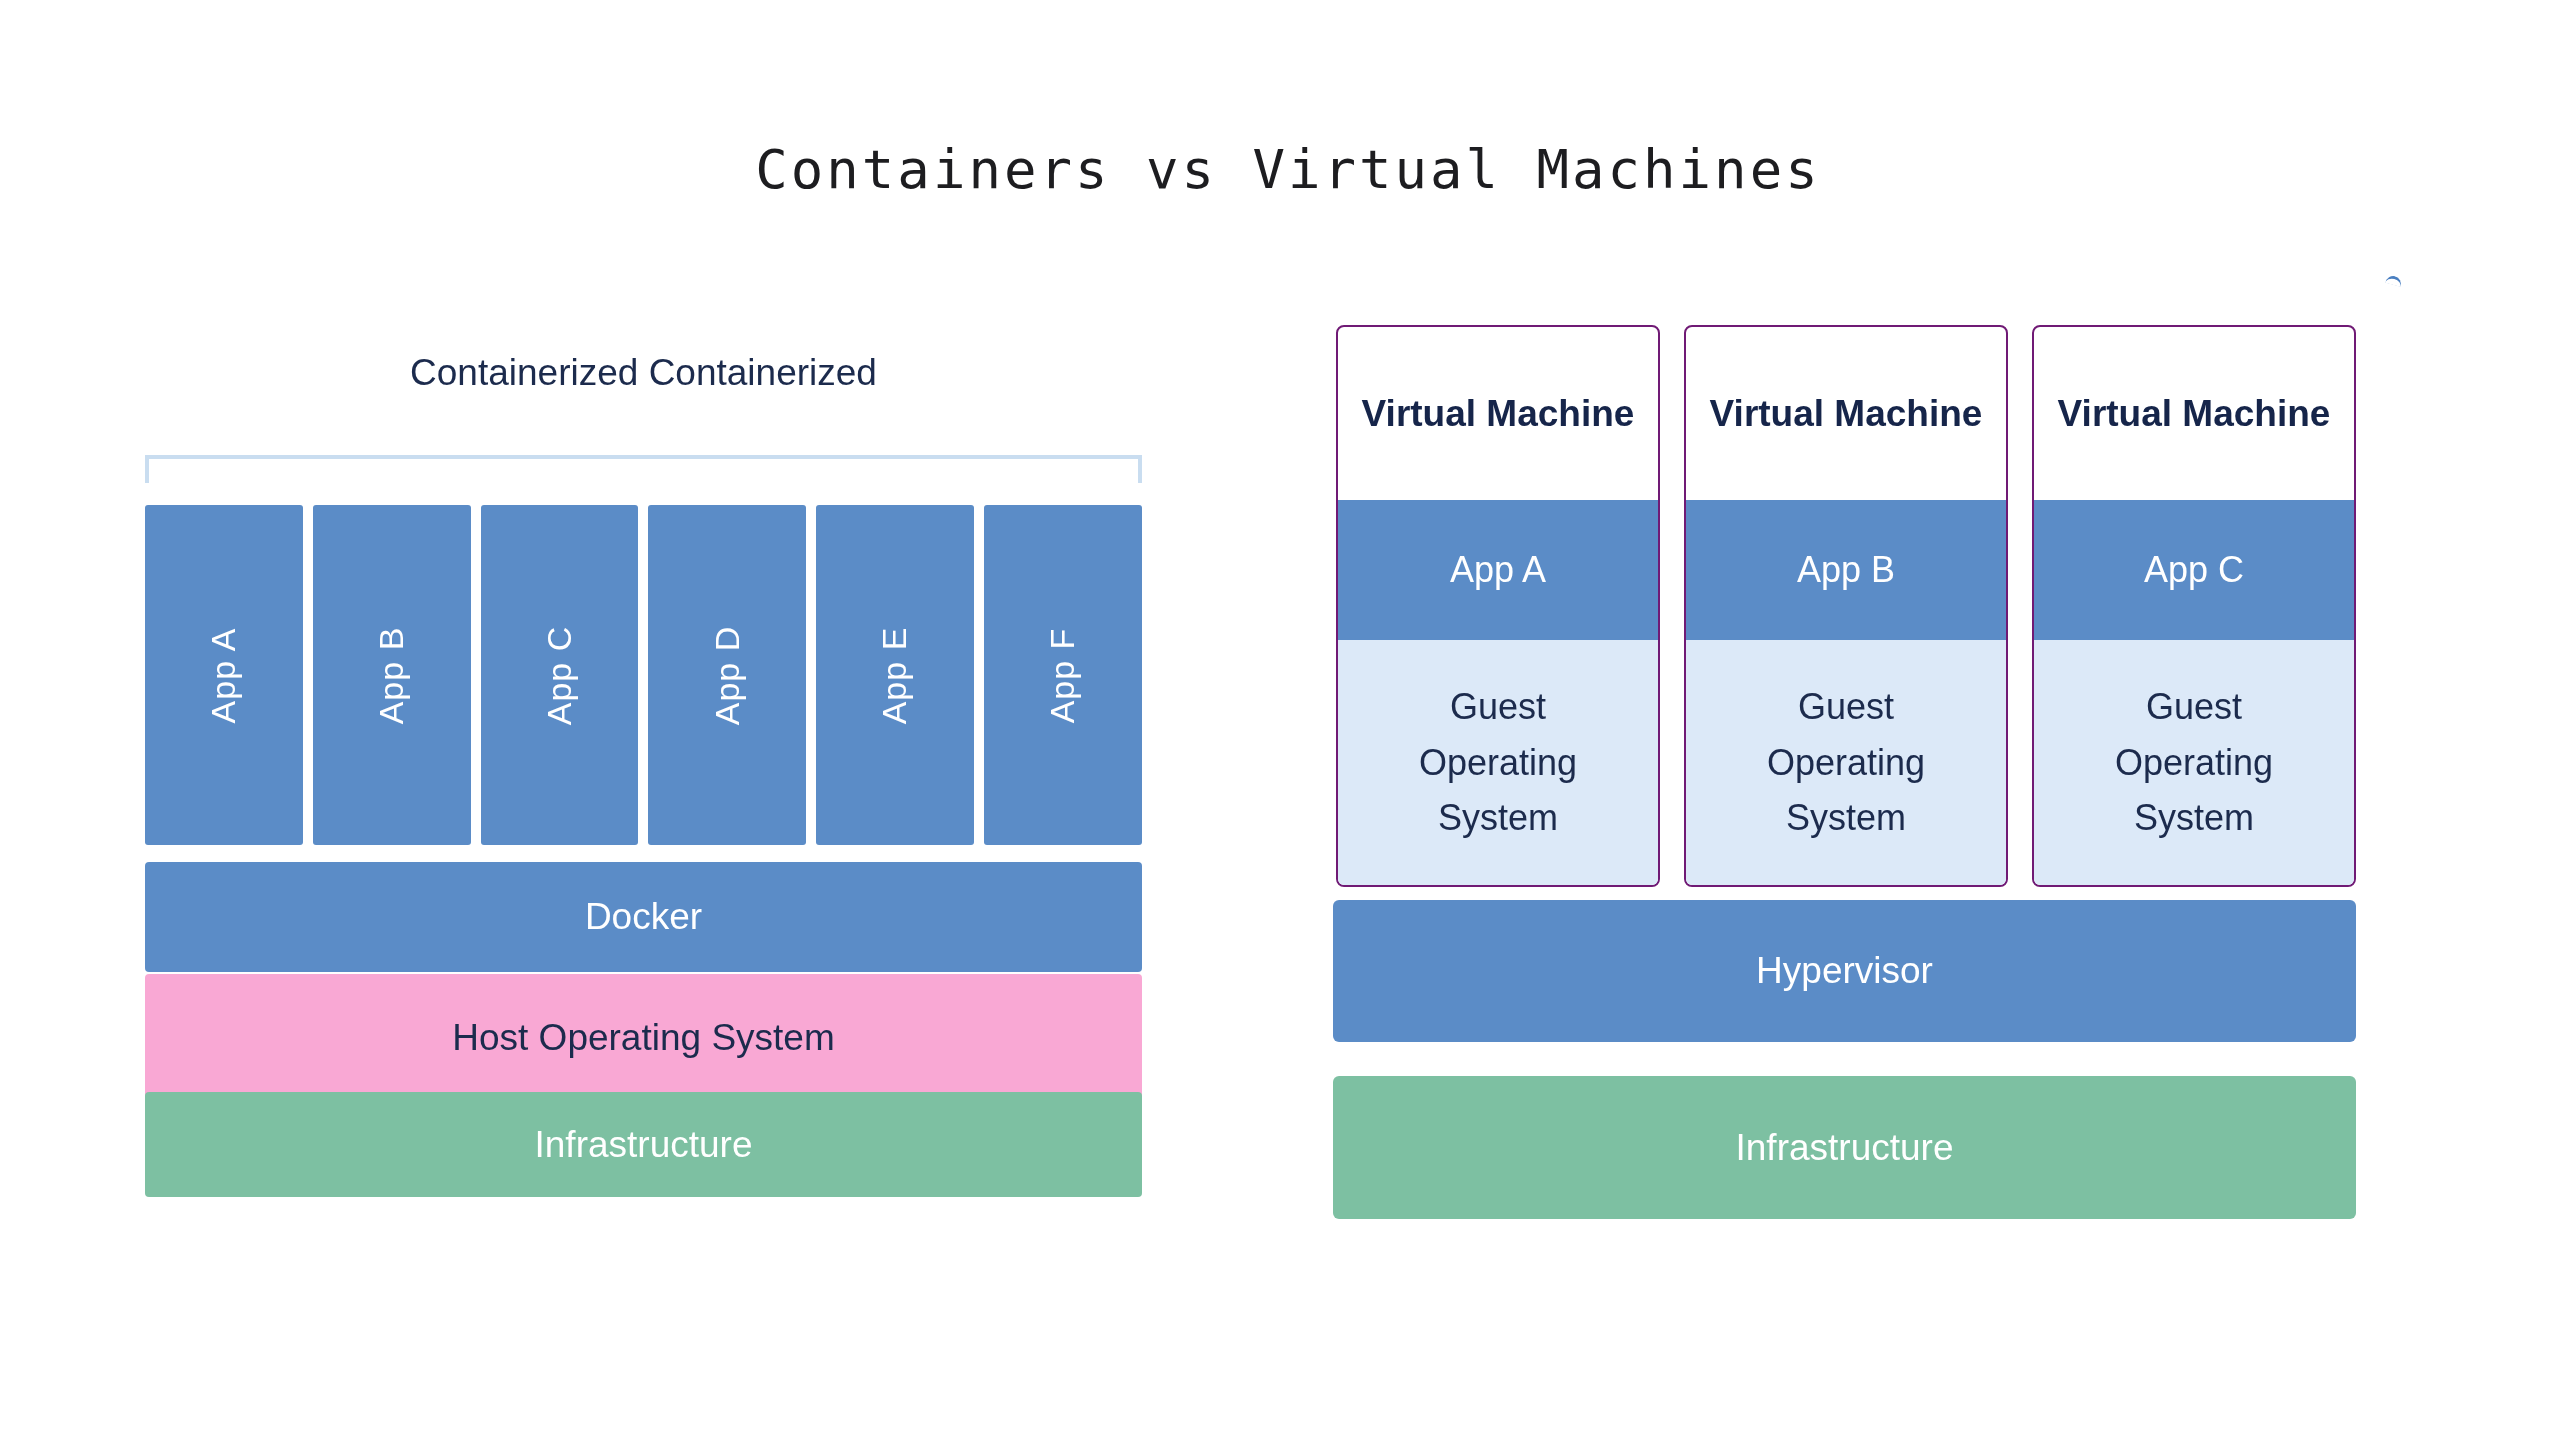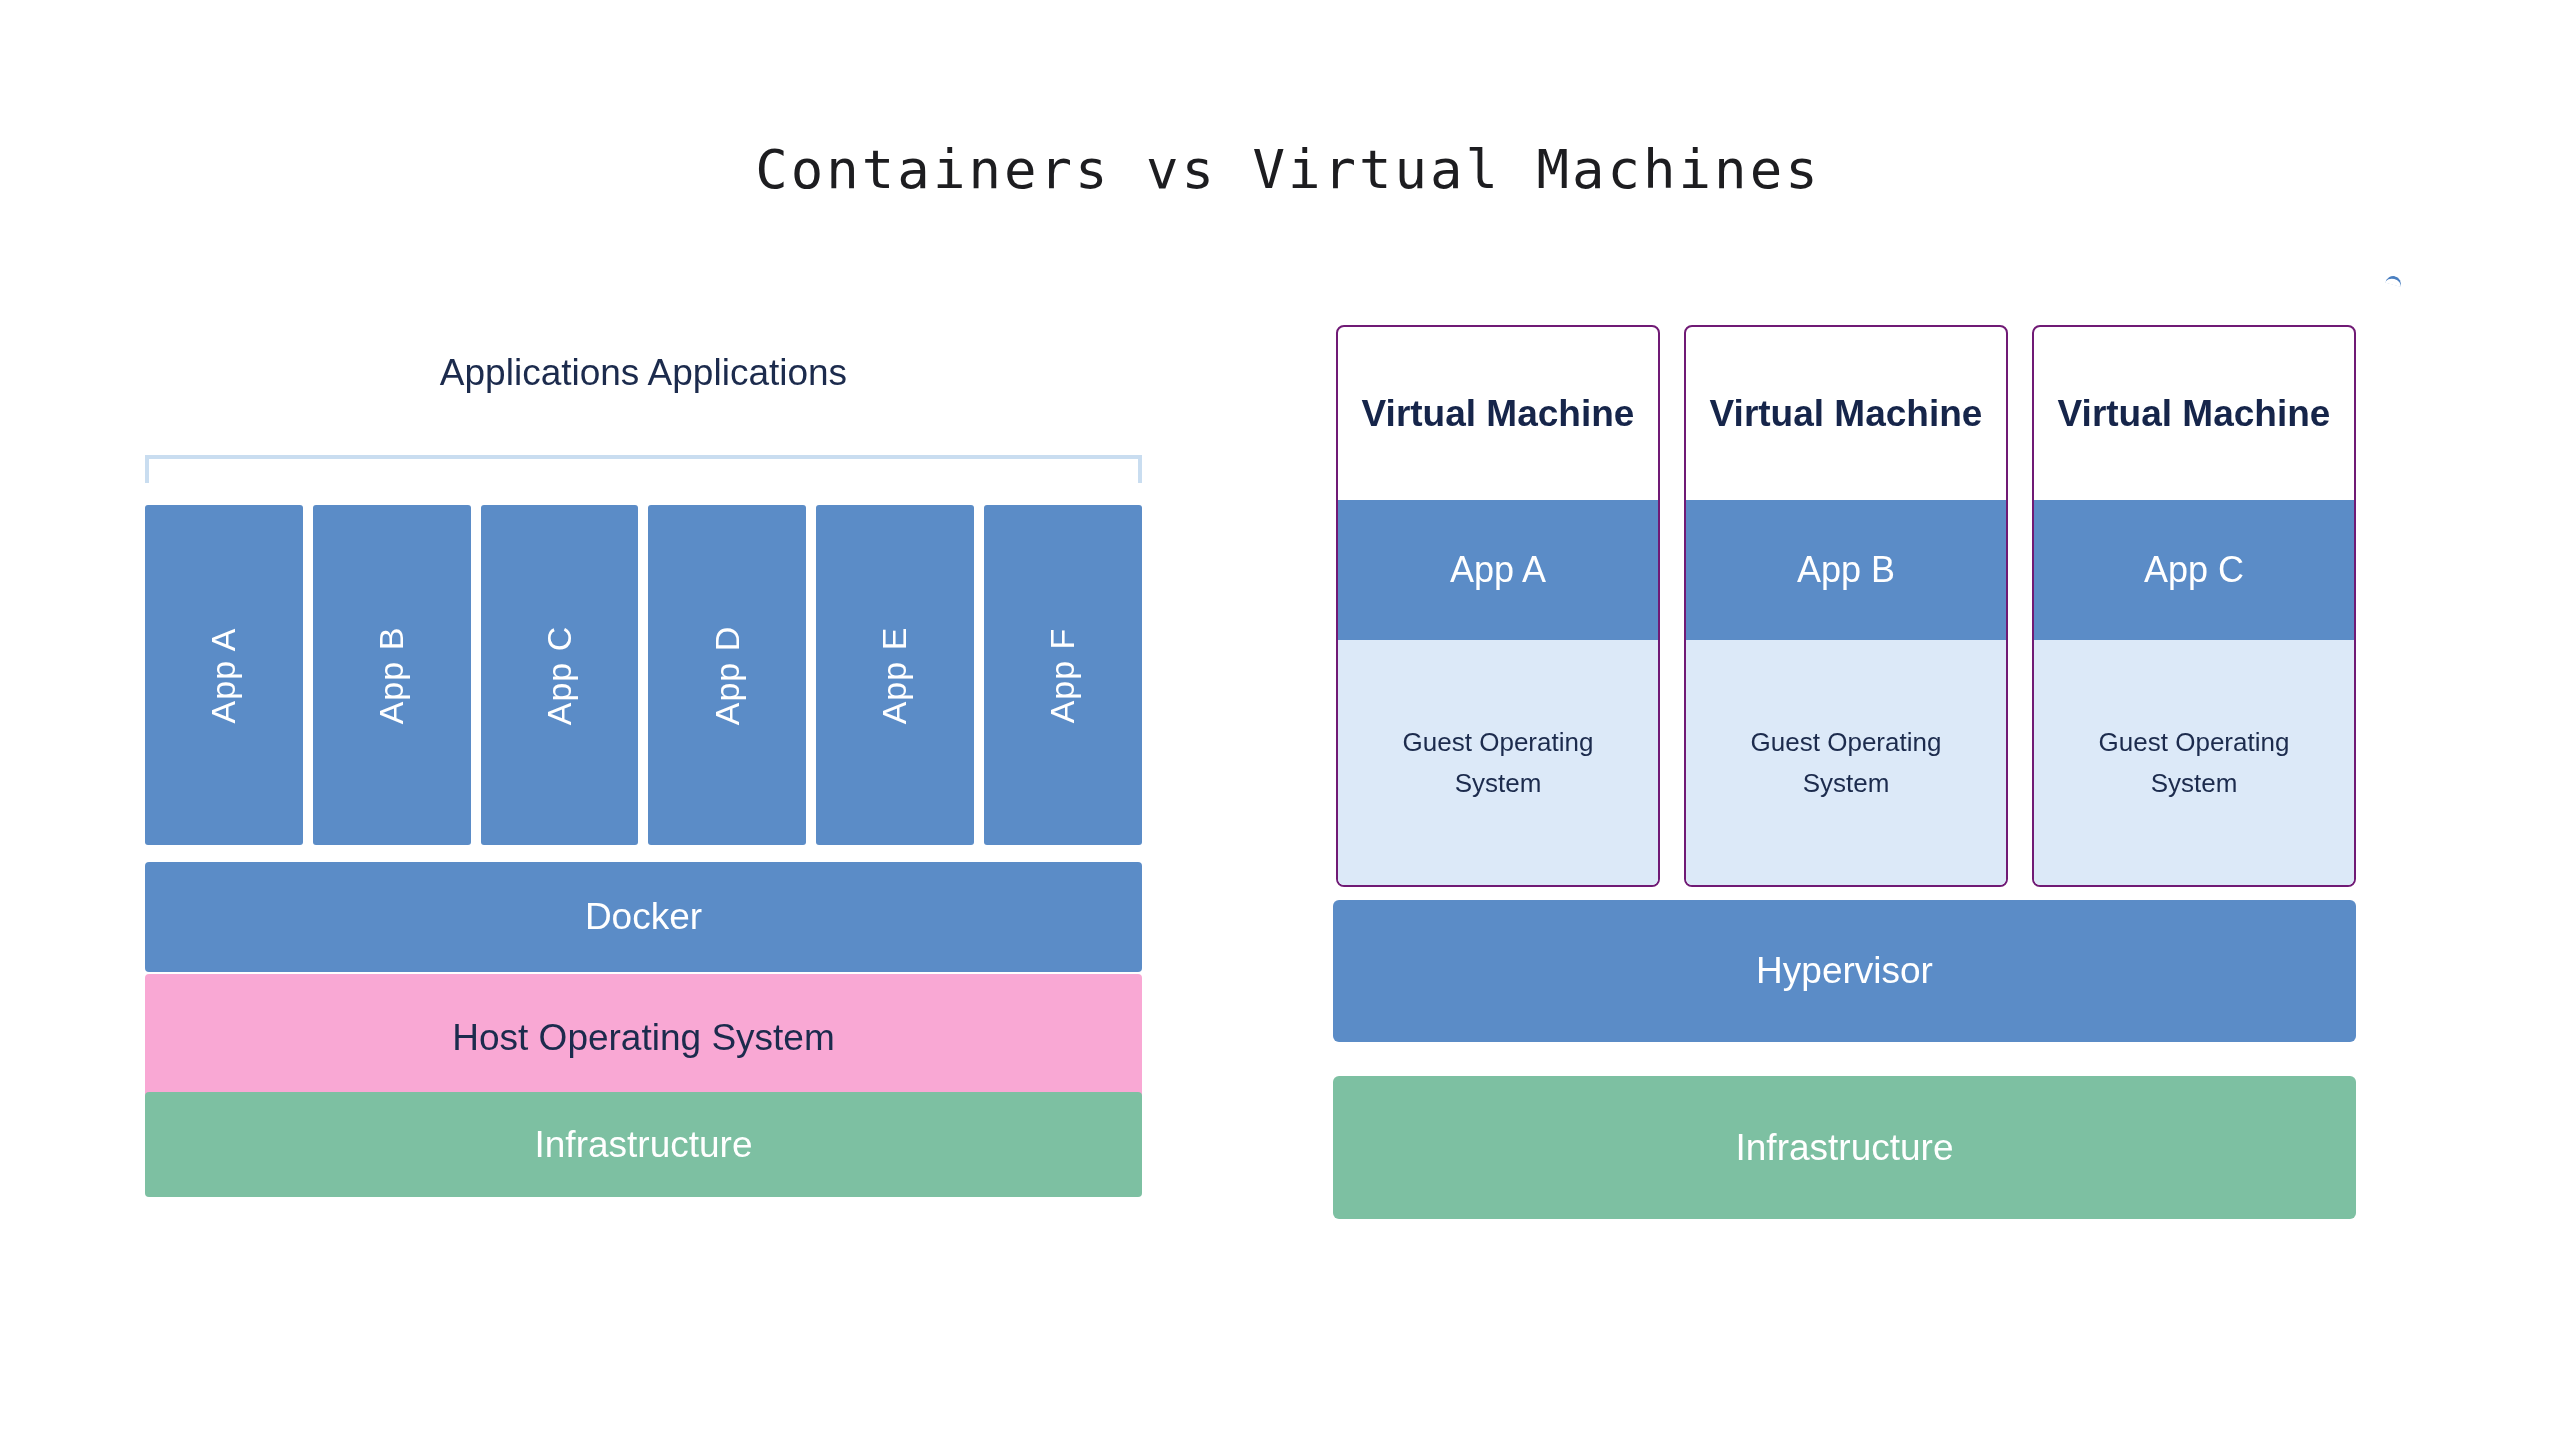--- a/index.html
+++ b/index.html
@@ -122,21 +122,21 @@
     font-size: 36px;
   }
   .vm-os {
     flex: 1;
     background: #dce9f8;
     color: #1c2b4d;
     display: flex;
     align-items: center;
     justify-content: center;
     text-align: center;
-    font-size: 26px;
+    font-size: 36px;
     line-height: 1.55;
   }
   .vm-os span { display: inline-block; max-width: 210px; }
 
   .layer-right {
     position: absolute;
     left: 1333px;
     width: 1023px;
     border-radius: 6px;
     display: flex;
@@ -157,21 +157,21 @@
     border-top: 3px solid #4a7fc1;
     border-radius: 50% 50% 0 0 / 100% 100% 0 0;
     transform: rotate(15deg);
   }
 </style>
 </head>
 <body>
 
 <div class="title">Containers vs Virtual Machines</div>
 
-<div class="left-heading">Applications Applications</div>
+<div class="left-heading">Containerized Containerized</div>
 <div class="bracket"></div>
 
 <div class="apps-row">
   <div class="app-bar">
       <span>App A</span>
     </div>
   <div class="app-bar">
       <span>App B</span>
     </div>
   <div class="app-bar">

